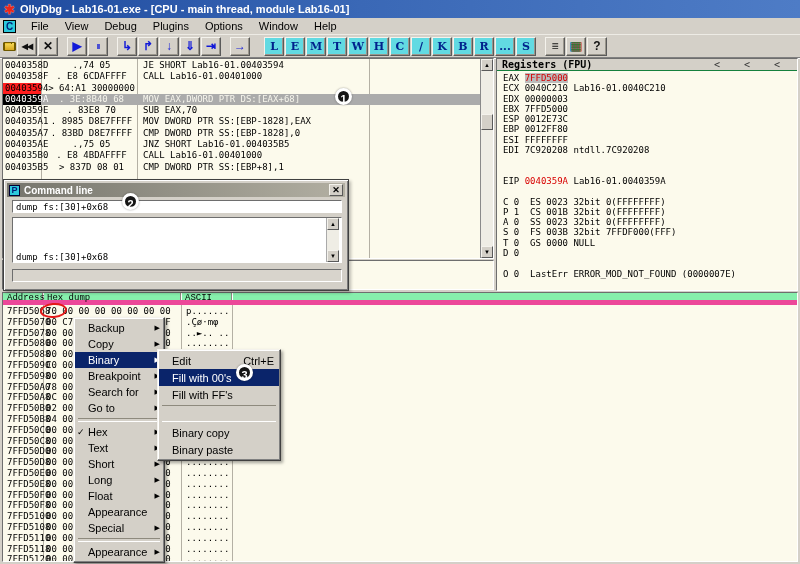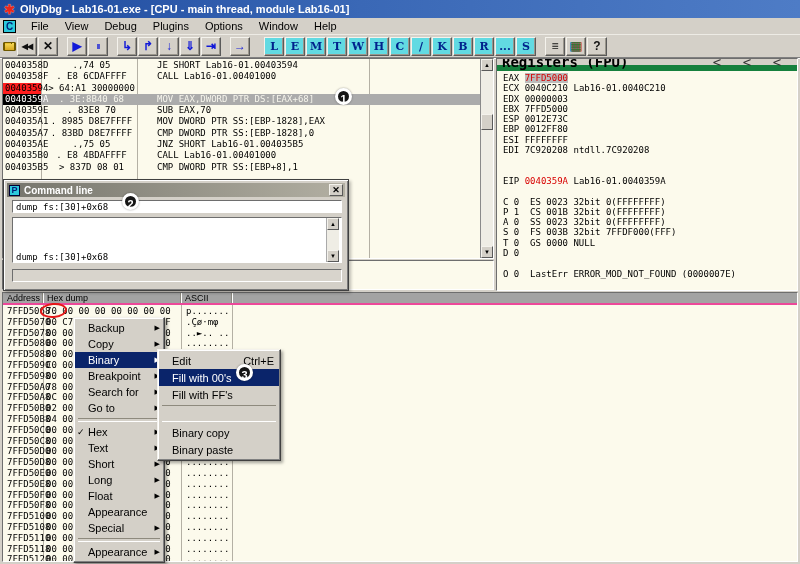--- a/index.html
+++ b/index.html
@@ -44,21 +44,21 @@
   .pane { position:absolute; background:#FCFAEC; border:1px solid; border-color:#6E6E6E #FFF #FFF #6E6E6E; overflow:hidden; }
 
   
   #disasm { left:2px; top:58px; width:492px; height:201px; }
   .vline { position:absolute; top:0; bottom:0; width:1px; background:#B4B0A4; }
   .dis-rows { position:absolute; left:0; top:1px; right:13px; }
   .dis-row { display:flex; height:11.3px; line-height:11.3px; font-size:9px; white-space:pre;
     font-family:"DejaVu Sans Mono",monospace; }
   .dis-addr { width:38px; flex:none; padding-left:2px; }
   .dis-hex  { width:96px; flex:none; padding-left:5px;text-align:center; }
-  .dis-instr{ width:230px; flex:none; padding-left:20px; }
+  .dis-instr{ width:230px; flex:none; padding-left:6px; }
   .dis-comment { flex:1; }
   .dis-addr.bp  { background:#FF1E1E; color:#000; }
   .dis-addr.cur { background:#000; color:#FFF; }
   .dis-row.hl { background:#ABABAB; }
   .dis-row.hl .dis-hex, .dis-row.hl .dis-instr { color:#F6F5EC; }
 
   
   .scrollbar { position:absolute; right:0; top:0; bottom:0; width:13px; background:#EFEDE5;
     border-left:1px solid #8a8a8a; }
   .sb-btn { position:absolute; left:0; width:12px; height:12px; background:#D4D0C8;
@@ -66,35 +66,35 @@
     text-align:center; color:#000; }
   .sb-up { top:0; } .sb-down { bottom:0; }
   .sb-thumb { position:absolute; left:0; width:12px; height:16px; top:55px; background:#D4D0C8;
     border:1px solid; border-color:#F4F2EC #5A5A5A #5A5A5A #F4F2EC; }
 
   
   #infopane { left:2px; top:260px; width:492px; height:30px; }
 
   
   #registers { left:496px; top:58px; width:302px; height:233px; }
-  .pane-header { height:12px; background:#D4D0C8; border-bottom:6px solid #15803d;
-    font-family:"DejaVu Sans Mono",monospace; font-size:14px; font-weight:bold;
+  .pane-header { height:12px; background:#D4D0C8; border-bottom:1px solid #15803d;
+    font-family:"DejaVu Sans Mono",monospace; font-size:10px; font-weight:bold;
     display:flex; align-items:center; padding:0 5px; }
   .reg-title { flex:1; }
   .reg-collapse { width:30px; text-align:center; font-weight:normal; color:#333; }
   .reg-lines { padding-top:2px; }
   .reg-line { height:10.3px; line-height:10.3px; font-size:9px; white-space:pre;
     font-family:"DejaVu Sans Mono",monospace; padding-left:6px; }
   .v-red { color:#D80000; }
   .v-redsel { color:#D80000; background:#BBBBBB; }
 
   
   #dump { left:2px; top:292px; width:796px; height:270px; }
-  .dump-header { height:12px; background:#a3a3a3; border-bottom:2px solid #ec4899; display:flex;
-    font-family:Liberation Sans, sans-serif; font-size:9px; }
+  .dump-header { height:12px; background:#86efac; border-bottom:5px solid #ec4899; display:flex;
+    font-family:Liberation Mono, monospace; font-size:9px; }
   .dh-cell { border-right:1px solid #8a887e; box-shadow:1px 0 0 #fff; padding-left:4px; line-height:11px; }
   .dh-addr { width:40px; } .dh-hex { width:138px; } .dh-ascii { width:51px; }
   .dh-rest { flex:1; border-right:none; box-shadow:none; }
   .dump-rows { position:absolute; left:0; top:13px; right:0; }
   .dump-row { display:flex; height:10.8px; line-height:10.8px; font-size:9px; white-space:pre;
     font-family:"DejaVu Sans Mono",monospace; }
   .dump-addr { width:40px; flex:none; padding-left:4px; }
   .dump-hex { width:138px; flex:none; padding-left:3px; }
   .dump-ascii { width:51px; flex:none; padding-left:5px; }
   .dump-vline { position:absolute; top:12px; bottom:0; width:1px; background:#B4B0A4; }

